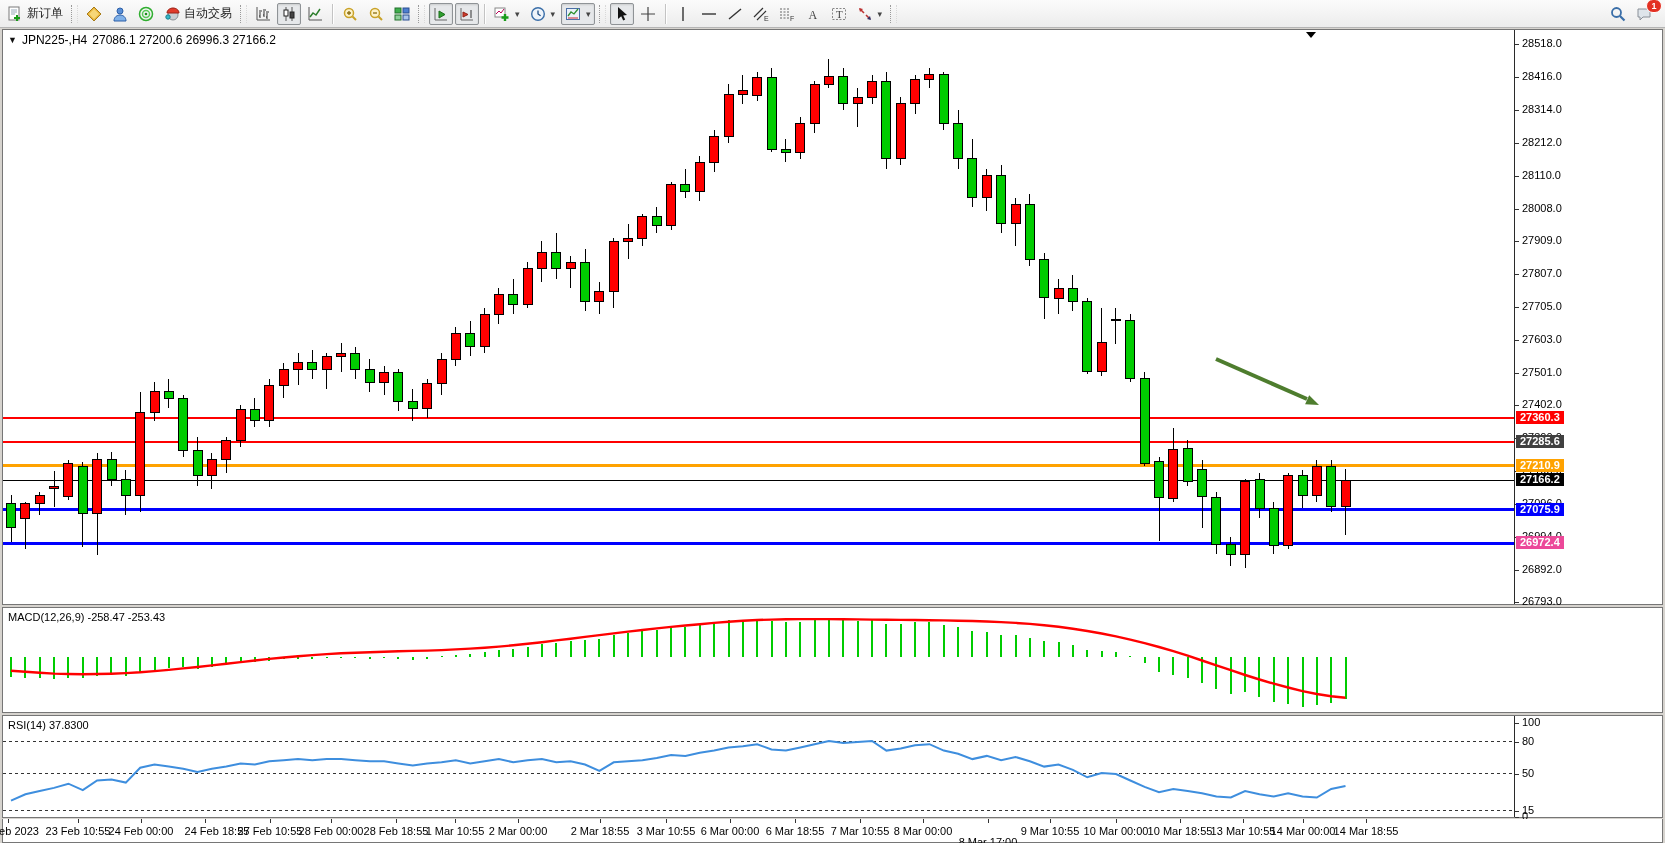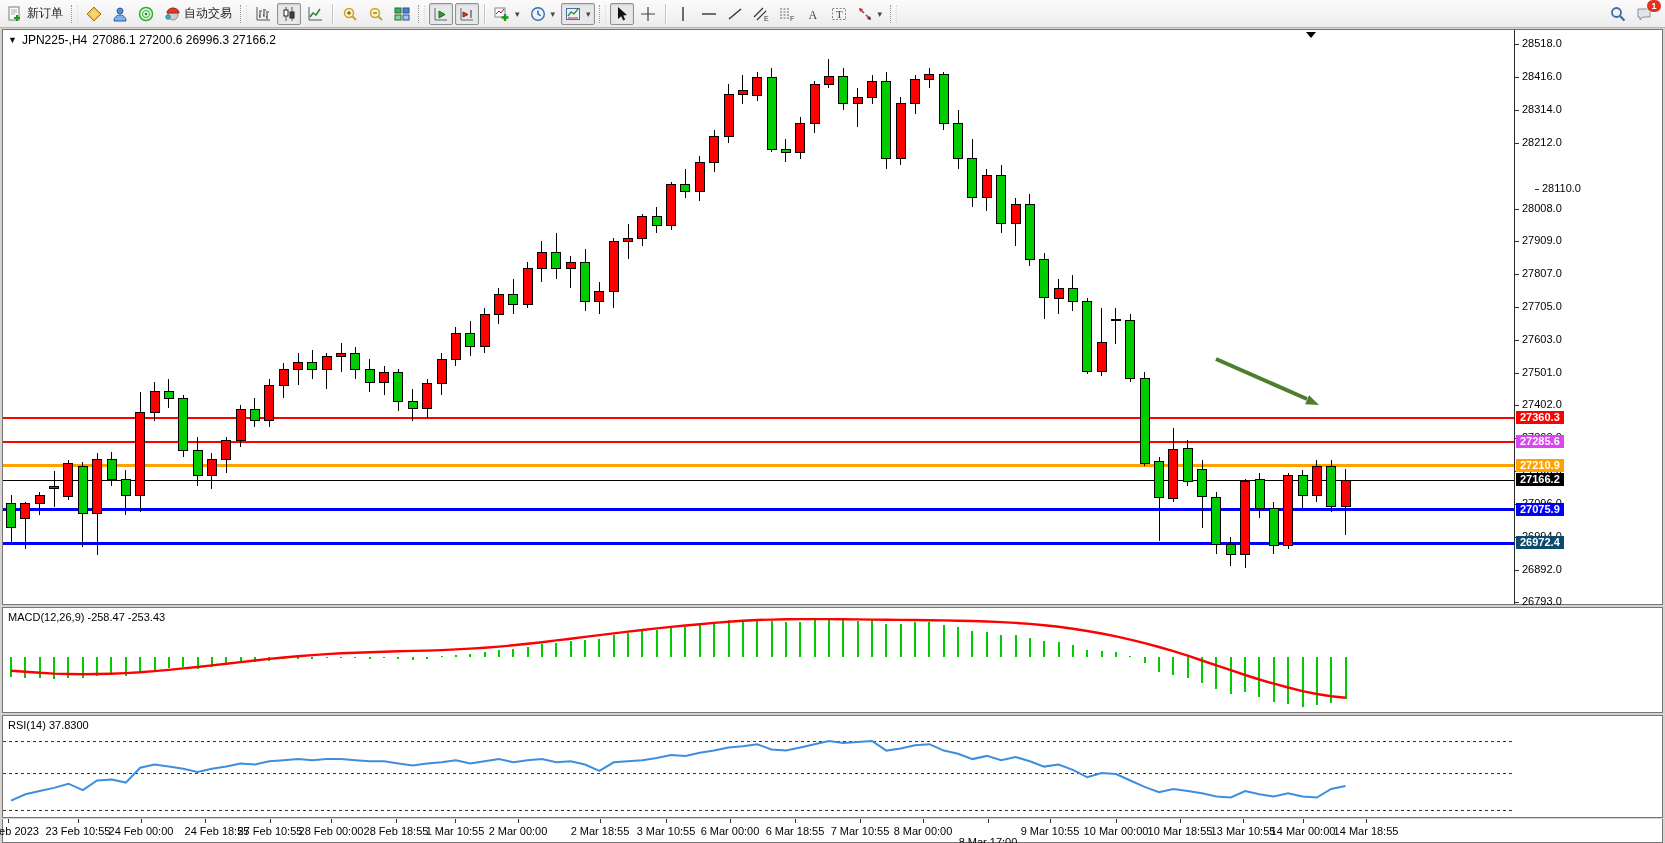--- a/index.html
+++ b/index.html
@@ -705,40 +705,40 @@
         <span class="caret">▼</span>
         <span>JPN225-,H4</span>
         <span>27086.1 27200.6 26996.3 27166.2</span>
       </div>
     </div>
     <div class="axisarea" id="axis-main">
         <div class="ytick" style="top: 13px;"><span class="dash"></span>28518.0</div>
         <div class="ytick" style="top: 46px;"><span class="dash"></span>28416.0</div>
         <div class="ytick" style="top: 79px;"><span class="dash"></span>28314.0</div>
         <div class="ytick" style="top: 112px;"><span class="dash"></span>28212.0</div>
-        <div class="ytick" style="top: 158px; margin-left: 20px;"><span class="dash"></span>28110.0</div>
+        <div class="ytick" style="top: 145px;"><span class="dash"></span>28110.0</div>
         <div class="ytick" style="top: 178px;"><span class="dash"></span>28008.0</div>
         <div class="ytick" style="top: 210px;"><span class="dash"></span>27909.0</div>
         <div class="ytick" style="top: 243px;"><span class="dash"></span>27807.0</div>
         <div class="ytick" style="top: 276px;"><span class="dash"></span>27705.0</div>
         <div class="ytick" style="top: 309px;"><span class="dash"></span>27603.0</div>
         <div class="ytick" style="top: 342px;"><span class="dash"></span>27501.0</div>
         <div class="ytick" style="top: 374px;"><span class="dash"></span>27402.0</div>
         <div class="ytick" style="top: 407px;"><span class="dash"></span>27300.0</div>
         <div class="ytick" style="top: 440px;"><span class="dash"></span>27198.0</div>
         <div class="ytick" style="top: 473px;"><span class="dash"></span>27096.0</div>
         <div class="ytick" style="top: 506px;"><span class="dash"></span>26994.0</div>
         <div class="ytick" style="top: 539px;"><span class="dash"></span>26892.0</div>
         <div class="ytick" style="top: 571px;"><span class="dash"></span>26793.0</div>
         <div class="ptag" style="top: 388px; background: rgb(255, 0, 0);">27360.3</div>
-        <div class="ptag" style="top: 412px; background: #d946ef; text-align: center;">27285.6</div>
+        <div class="ptag" style="top: 412px; background: #404040; text-align: center;">27285.6</div>
         <div class="ptag" style="top: 436px; background: rgb(255, 162, 0);">27210.9</div>
         <div class="ptag" style="top: 450px; background: rgb(0, 0, 0);">27166.2</div>
         <div class="ptag" style="top: 480px; background: rgb(0, 0, 255);">27075.9</div>
-        <div class="ptag" style="top: 513px; background: #0c4a6e;">26972.4</div>
+        <div class="ptag" style="top: 513px; background: #ec4899;">26972.4</div>
       </div>
   </div>
 
   <div class="panel" id="p-macd">
     <div class="plot">
       <svg class="layer" id="svg-macd" width="1511" height="104">
           <line x1="8" y1="49" x2="8" y2="69.1" stroke="#00cc00" stroke-width="2" shape-rendering="crispEdges"></line>
           <line x1="22.35" y1="49" x2="22.35" y2="69.9" stroke="#00cc00" stroke-width="2" shape-rendering="crispEdges"></line>
           <line x1="36.7" y1="49" x2="36.7" y2="69.6" stroke="#00cc00" stroke-width="2" shape-rendering="crispEdges"></line>
           <line x1="51.05" y1="49" x2="51.05" y2="71.2" stroke="#00cc00" stroke-width="2" shape-rendering="crispEdges"></line>
@@ -841,20 +841,27 @@
   <div class="panel" id="p-rsi">
     <div class="plot">
       <svg class="layer" id="svg-rsi" width="1511" height="101">
           <line x1="0" y1="25.0" x2="1511" y2="25.0" stroke="#333" stroke-width="1" stroke-dasharray="3,3" shape-rendering="crispEdges"></line>
           <line x1="0" y1="57.0" x2="1511" y2="57.0" stroke="#333" stroke-width="1" stroke-dasharray="3,3" shape-rendering="crispEdges"></line>
           <line x1="0" y1="94.3" x2="1511" y2="94.3" stroke="#333" stroke-width="1" stroke-dasharray="3,3" shape-rendering="crispEdges"></line>
           <polyline points="8.0,84.7 22.4,78.3 36.7,75.1 51.0,71.9 65.4,67.7 79.8,74.1 94.1,64.5 108.5,63.4 122.8,66.6 137.2,51.7 151.5,48.5 165.8,50.6 180.2,52.7 194.5,55.9 208.9,52.7 223.3,50.6 237.6,47.4 251.9,48.5 266.3,45.3 280.6,44.2 295.0,43.1 309.3,44.2 323.7,43.1 338.1,43.1 352.4,44.2 366.8,45.3 381.1,45.3 395.4,47.4 409.8,49.5 424.1,47.4 438.5,46.3 452.8,44.2 467.2,47.4 481.6,45.3 495.9,43.1 510.3,46.3 524.6,44.2 538.9,43.1 553.3,46.3 567.6,45.3 582.0,48.5 596.4,54.9 610.7,46.3 625.0,45.3 639.4,44.2 653.8,42.1 668.1,38.9 682.4,39.9 696.8,36.7 711.1,34.6 725.5,31.4 739.9,30.3 754.2,28.2 768.5,33.5 782.9,34.6 797.3,31.4 811.6,28.2 825.9,25.0 840.3,27.1 854.6,26.1 869.0,25.0 883.4,34.6 897.7,32.5 912.0,29.3 926.4,28.2 940.8,34.6 955.1,37.8 969.4,43.1 983.8,39.9 998.1,44.2 1012.5,41.0 1026.8,45.3 1041.2,50.6 1055.5,48.5 1069.9,53.8 1084.3,61.3 1098.6,57.0 1113.0,58.1 1127.3,64.5 1141.6,70.9 1156.0,76.2 1170.3,73.0 1184.7,75.1 1199.0,77.3 1213.4,80.5 1227.8,81.5 1242.1,75.1 1256.5,78.3 1270.8,80.5 1285.1,77.3 1299.5,80.5 1313.8,81.5 1328.2,73.0 1342.5,70.0" fill="none" stroke="#3e8ede" stroke-width="2"></polyline>
         </svg>
       <div class="paneltitle">RSI(14) 37.8300</div>
     </div>
+    <div class="axisarea" id="axis-rsi">
+        <div class="ytick" style="top: 6px;"><span class="dash"></span>100</div>
+        <div class="ytick" style="top: 25px;"><span class="dash"></span>80</div>
+        <div class="ytick" style="top: 57px;"><span class="dash"></span>50</div>
+        <div class="ytick" style="top: 94px;"><span class="dash"></span>15</div>
+        <div class="ytick" style="top: 100px;"><span class="dash"></span>0</div>
+      </div>
   </div>
 
   <div id="timeaxis">
       <div class="xtickmark" style="left: 5px;"></div>
       <div class="xticklabel" style="left: 5px;">22 Feb 2023</div>
       <div class="xtickmark" style="left: 75px;"></div>
       <div class="xticklabel" style="left: 75px;">23 Feb 10:55</div>
       <div class="xtickmark" style="left: 138px;"></div>
       <div class="xticklabel" style="left: 138px;">24 Feb 00:00</div>
       <div class="xtickmark" style="left: 202px;"></div>

